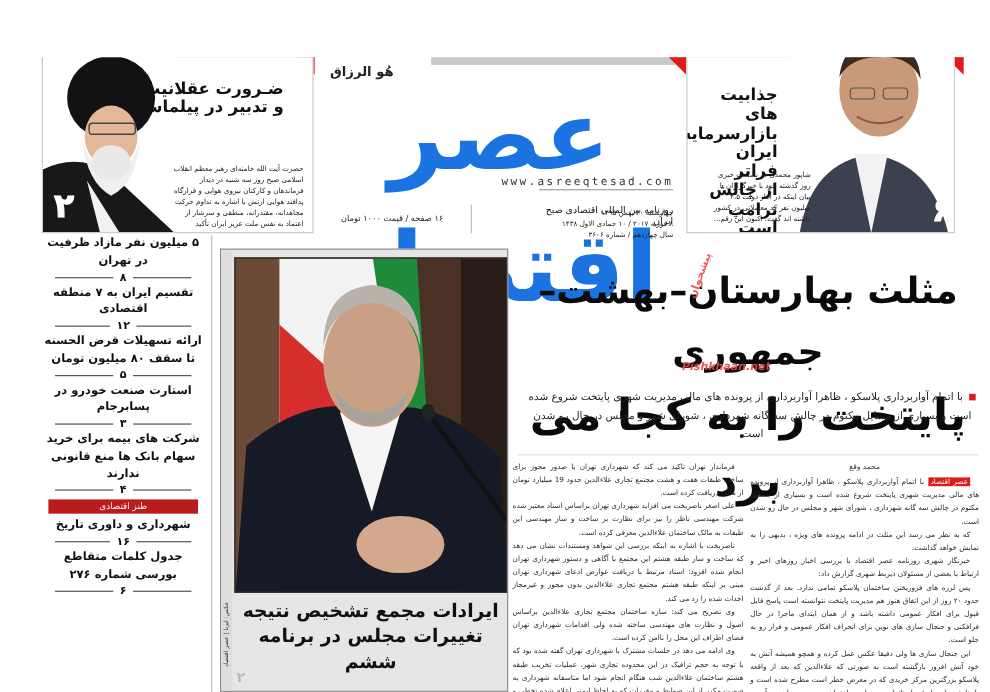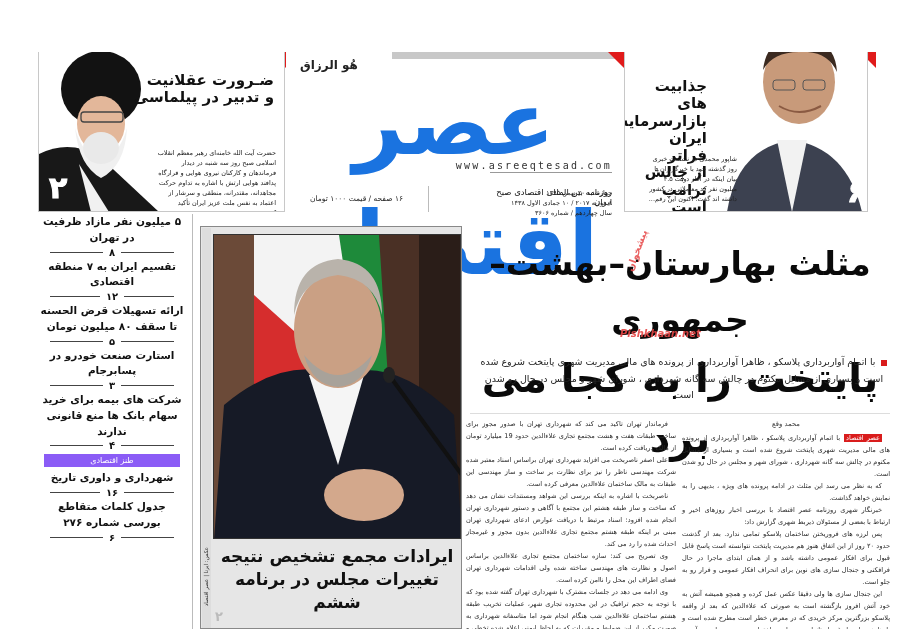--- a/index.html
+++ b/index.html
@@ -30,21 +30,21 @@
   .logo-url { position: absolute; right: 8px; top: 108px; font-size: 10px; letter-spacing: 2.2px; color: #333; font-family: "DejaVu Sans Mono", monospace; }
   .logo-sub { position: absolute; right: 8px; top: 120px; width: 122px; border-top: 1px solid #999; padding-top: 14px; font-size: 8.5px; direction: rtl; text-align: right; color: #111; }
   .date-block { position: absolute; right: 8px; top: 134px; width: 190px; direction: rtl; text-align: right; font-size: 6.5px; line-height: 1.55; color: #222; border-left: 1px solid #bbb; }
   .price { position: absolute; left: 20px; top: 142px; font-size: 7.5px; direction: rtl; color: #222; }
 
   
   .index-col { position: absolute; left: 38px; top: 214px; width: 148px; height: 415px; direction: rtl; text-align: center; }
   .idx-item { font-weight: bold; font-size: 10.5px; line-height: 1.5; color: #111; }
   .idx-sep { display: flex; align-items: center; justify-content: center; gap: 6px; margin: 1px 12px; font-weight: bold; font-size: 10px; }
   .idx-sep .line { flex: 1; height: 1px; background: #444; }
-  .idx-badge { background: #8b5cf6; color: #fff; font-size: 8px; padding: 2px 12px; margin: 3px 6px; }
+  .idx-badge { background: #b91c1c; color: #fff; font-size: 8px; padding: 2px 12px; margin: 3px 6px; }
 
   .col-divider { position: absolute; top: 214px; width: 1px; background: #bbb; }
 
   
   .feature { position: absolute; left: 200px; top: 226px; width: 262px; height: 403px; background: #e6e6e6; border: 1px solid #888; }
   .feature-photo { position: absolute; left: 12px; top: 7px; width: 248px; height: 305px; overflow: hidden; background: #3a2a22; border: 1px solid #333; }
   .feature-caption-strip { position: absolute; left: 1px; top: 1px; width: 9px; height: 400px; background: #ddd; }
   .feature-caption { position: absolute; left: 2px; top: 560px; writing-mode: vertical-rl; transform: rotate(180deg); font-size: 5.5px; color: #333; }
   .feature-title { position: absolute; left: 12px; top: 318px; width: 248px; direction: rtl; text-align: center; font-weight: bold; font-size: 17px; line-height: 1.35; color: #111; }
   .feature-num { position: absolute; left: 14px; top: 382px; font-size: 13px; font-weight: bold; color: #bbb; }
@@ -85,21 +85,21 @@
         <rect x="0" y="0" width="120" height="168" fill="#ffffff"></rect>
         <path d="M0 110 Q30 95 60 112 L120 168 L0 168 Z" fill="#181818"></path>
         <path d="M40 120 L70 168 L52 168 Z" fill="#f1f1f1"></path>
         <ellipse cx="62" cy="45" rx="40" ry="38" fill="#121212"></ellipse>
         <ellipse cx="62" cy="80" rx="24" ry="28" fill="#e3b79a"></ellipse>
         <rect x="42" y="68" width="42" height="10" rx="3" fill="none" stroke="#444" stroke-width="1.3"></rect>
         <path d="M36 84 Q40 122 62 134 Q86 122 88 84 Q80 112 62 116 Q44 112 36 84 Z" fill="#f0f0f0"></path>
         <ellipse cx="62" cy="104" rx="18" ry="16" fill="#e9e9e9"></ellipse>
       </svg>
     </div>
-    <div class="teaser-title" style="right:10px;top:20px;font-size:15px;">
+    <div class="teaser-title" style="right:26px;top:20px;font-size:15px;">
       <div>ضـرورت عقلانیت</div>
       <div>و تدبیر در پیلماسی</div>
     </div>
     <div class="teaser-body" style="right:8px;top:96px;width:120px;">حضرت آیت الله خامنه‌ای رهبر معظم انقلاب اسلامی صبح روز سه شنبه در دیدار فرماندهان و کارکنان نیروی هوایی و قرارگاه پدافند هوایی ارتش با اشاره به تداوم حرکت مجاهدانه، مقتدرانه، منطقی و سرشار از اعتماد به نفس ملت عزیز ایران تأکید کردند...</div>
     <div class="page-num" style="left:10px;top:118px;">۲</div>
   </div>
 
   <div class="logo-area">
     <div class="logo-motto">هُو الرزاق</div>
     <div class="logo-text">عصر اقتصاد</div>

